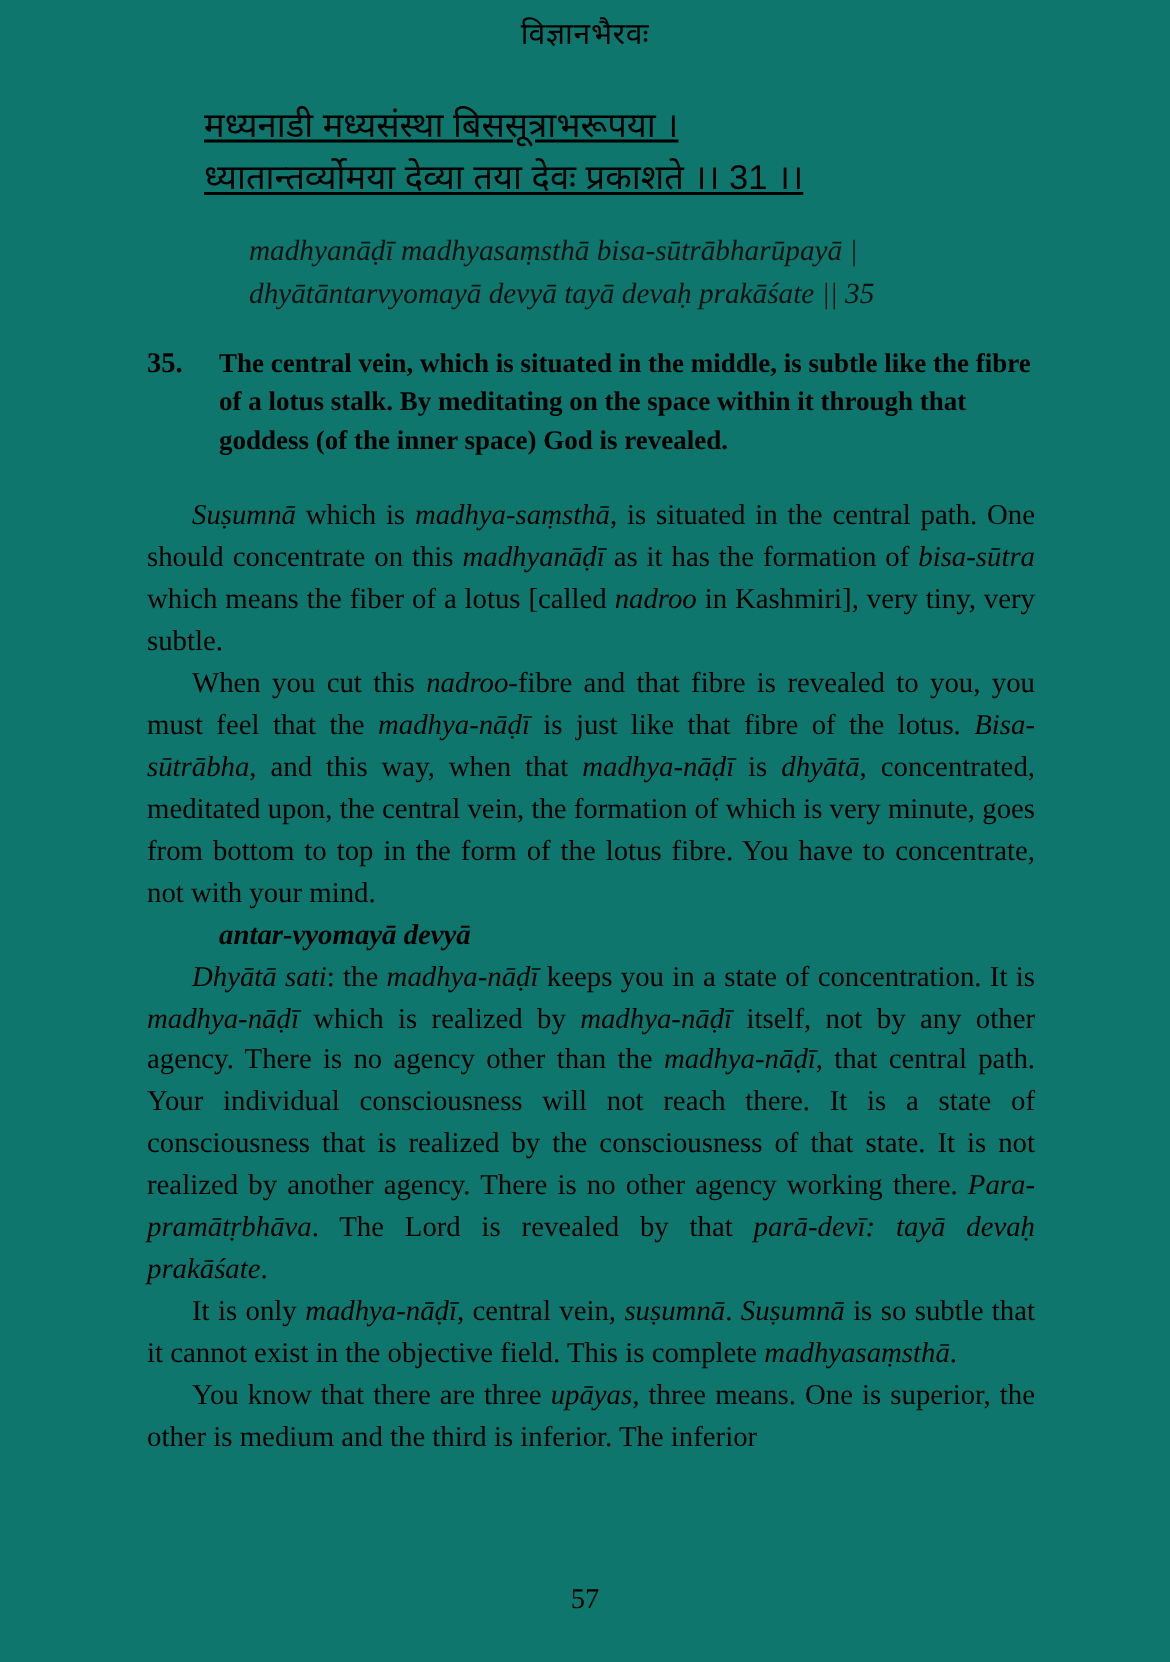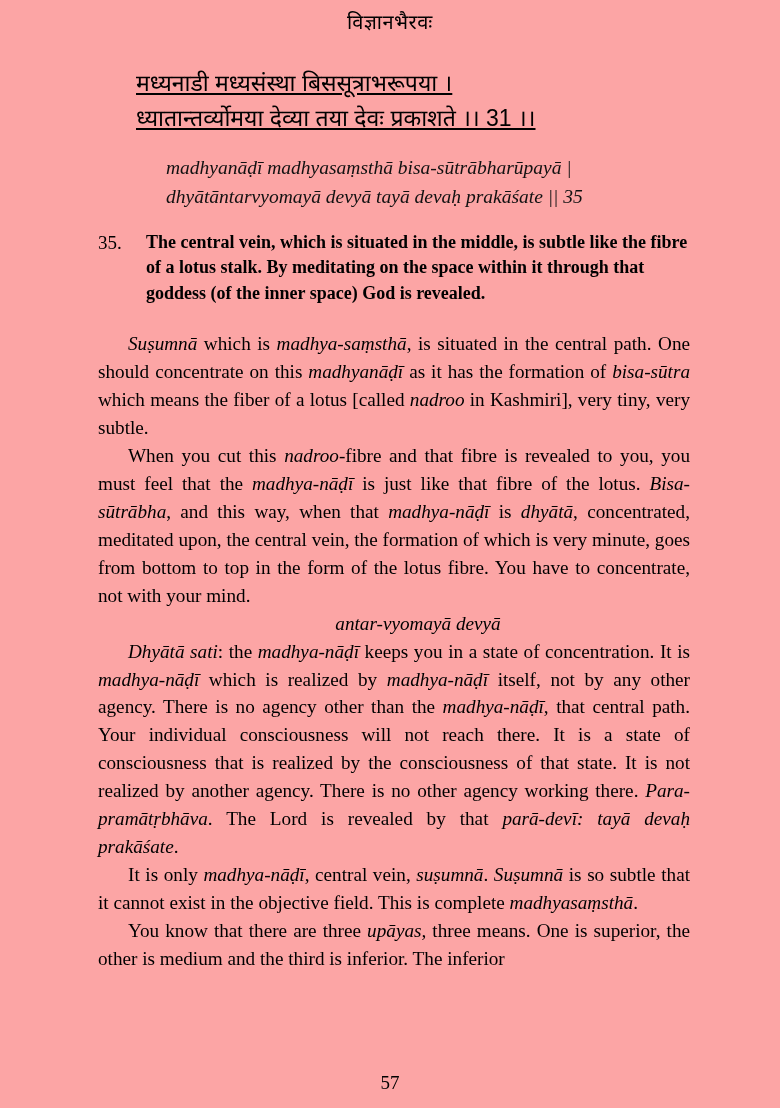--- a/index.html
+++ b/index.html
@@ -4,21 +4,21 @@
 <style>
   html, body {
     margin: 0;
     padding: 0;
     background: #ffffff;
   }
   .page {
     position: relative;
     width: 780px;
     height: 1108px;
-    background: #fca5a5;
+    background: #0f766e;
     margin: 0 auto;
     overflow: hidden;
     font-family: "Liberation Serif", "DejaVu Serif", serif;
     color: #000000;
   }
 
   
   .running-head {
     position: absolute;
     top: 8px;
@@ -64,21 +64,21 @@
   }
   .translit-line { display: block; white-space: nowrap; margin-left: 20px; }
 
   
   .translation {
     margin-top: 18px;
     display: flex;
     align-items: flex-start;
   }
   .translation-number {
-    font-weight: normal;
+    font-weight: bold;
     font-size: 19px;
     width: 48px;
     flex: 0 0 48px;
     line-height: 1.42;
   }
   .translation-text {
     font-weight: bold;
     font-size: 18px;
     line-height: 1.42;
     flex: 1 1 auto;
@@ -100,28 +100,29 @@
   }
   p.para.tight {
     margin-top: 0;
   }
   p.standalone {
     margin: 0;
     font-size: 19.2px;
     line-height: 1.455;
     font-style: italic;
     text-indent: 48px;
-    text-align: center;
+    text-align: left;
+    font-weight: bold;
   }
   em { }
 
   
   .folio {
     position: absolute;
-    bottom: 14px;
+    bottom: 30px;
     left: 0;
     width: 780px;
     text-align: center;
     font-size: 19px;
   }
 </style>
 </head>
 <body>
 
 <div class="page">

